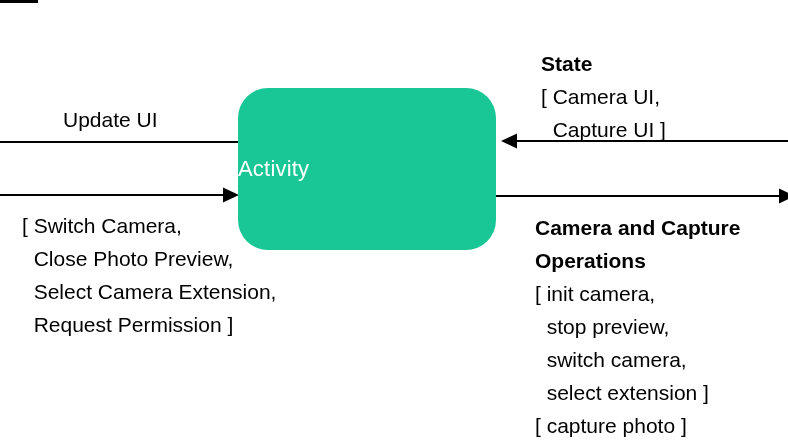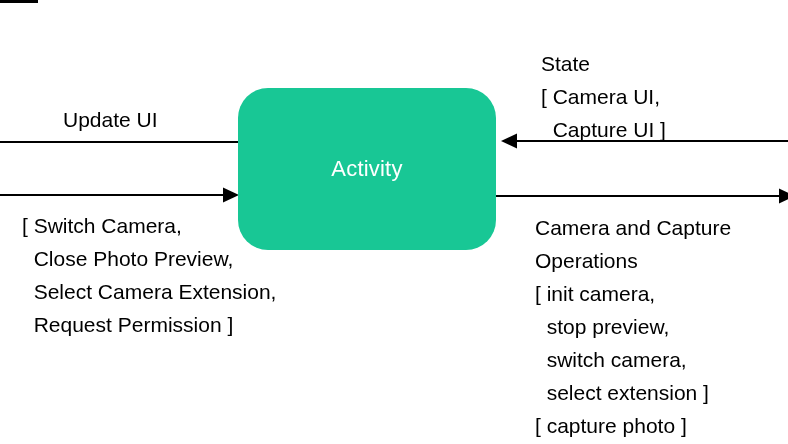--- a/index.html
+++ b/index.html
@@ -25,33 +25,33 @@
     pointer-events: none;
   }
   .activity-box {
     position: absolute;
     left: 238px; top: 88px;
     width: 258px; height: 162px;
     background: #18C795;
     border-radius: 30px;
     display: flex;
     align-items: center;
-    justify-content: center;
+    justify-content: flex-start;
   }
   .activity-label {
     color: #ffffff;
     font-size: 22px;
     letter-spacing: 0.2px;
   }
   .tblock {
     position: absolute;
     font-size: 21px;
     line-height: 27px;
   }
-  .tblock .hd { font-weight: normal; white-space: pre; }
+  .tblock .hd { font-weight: bold; white-space: pre; }
   .tblock .ln { white-space: pre; margin-top: 6px; }
   .update-ui {
     position: absolute;
     left: 63px; top: 106px;
     font-size: 21px; line-height: 27px;
     font-weight: normal;
     white-space: pre;
   }
   .state-block  { left: 541px; top: 50px; }
   .actions-block { left: 22px; top: 206px; }

